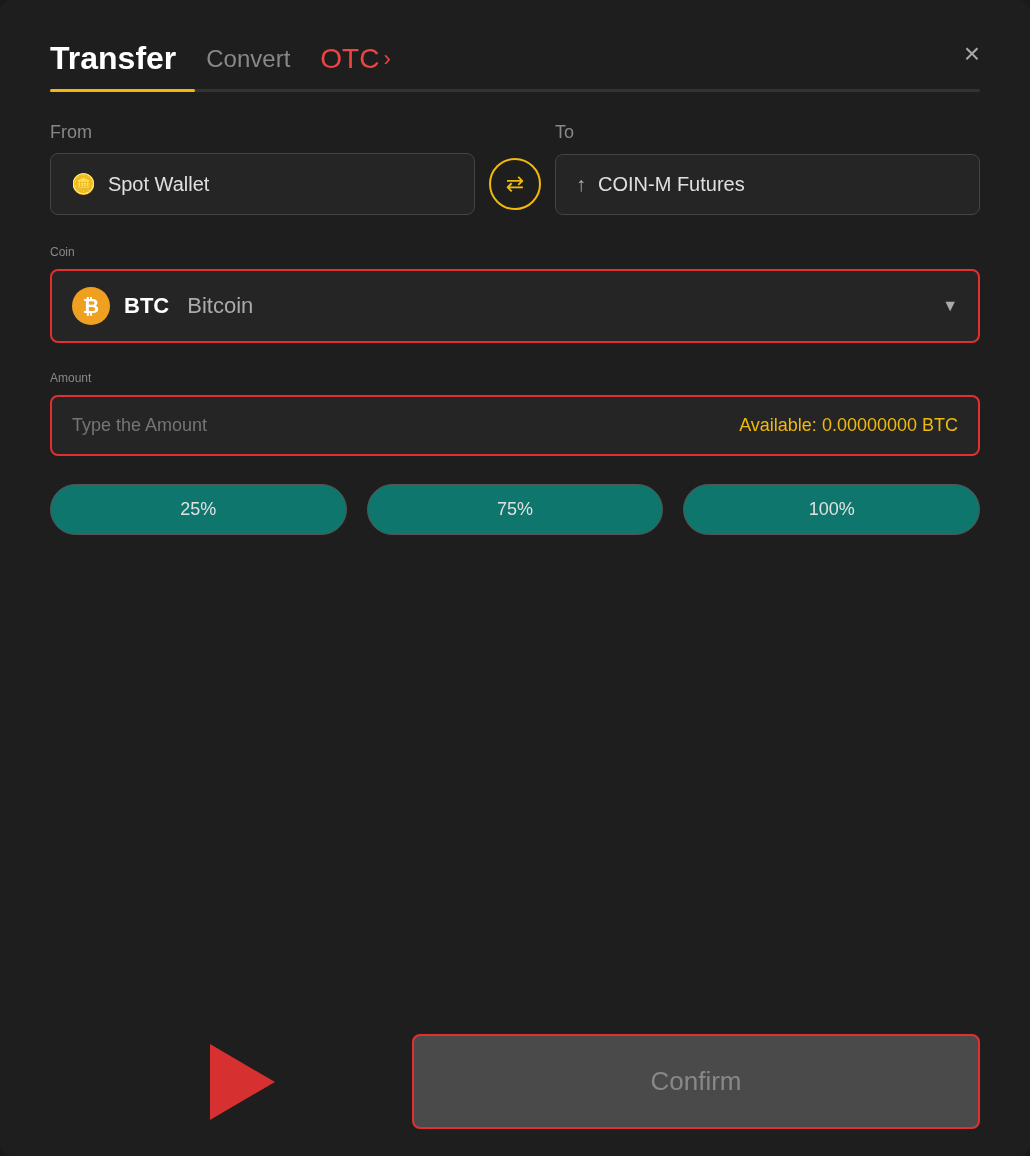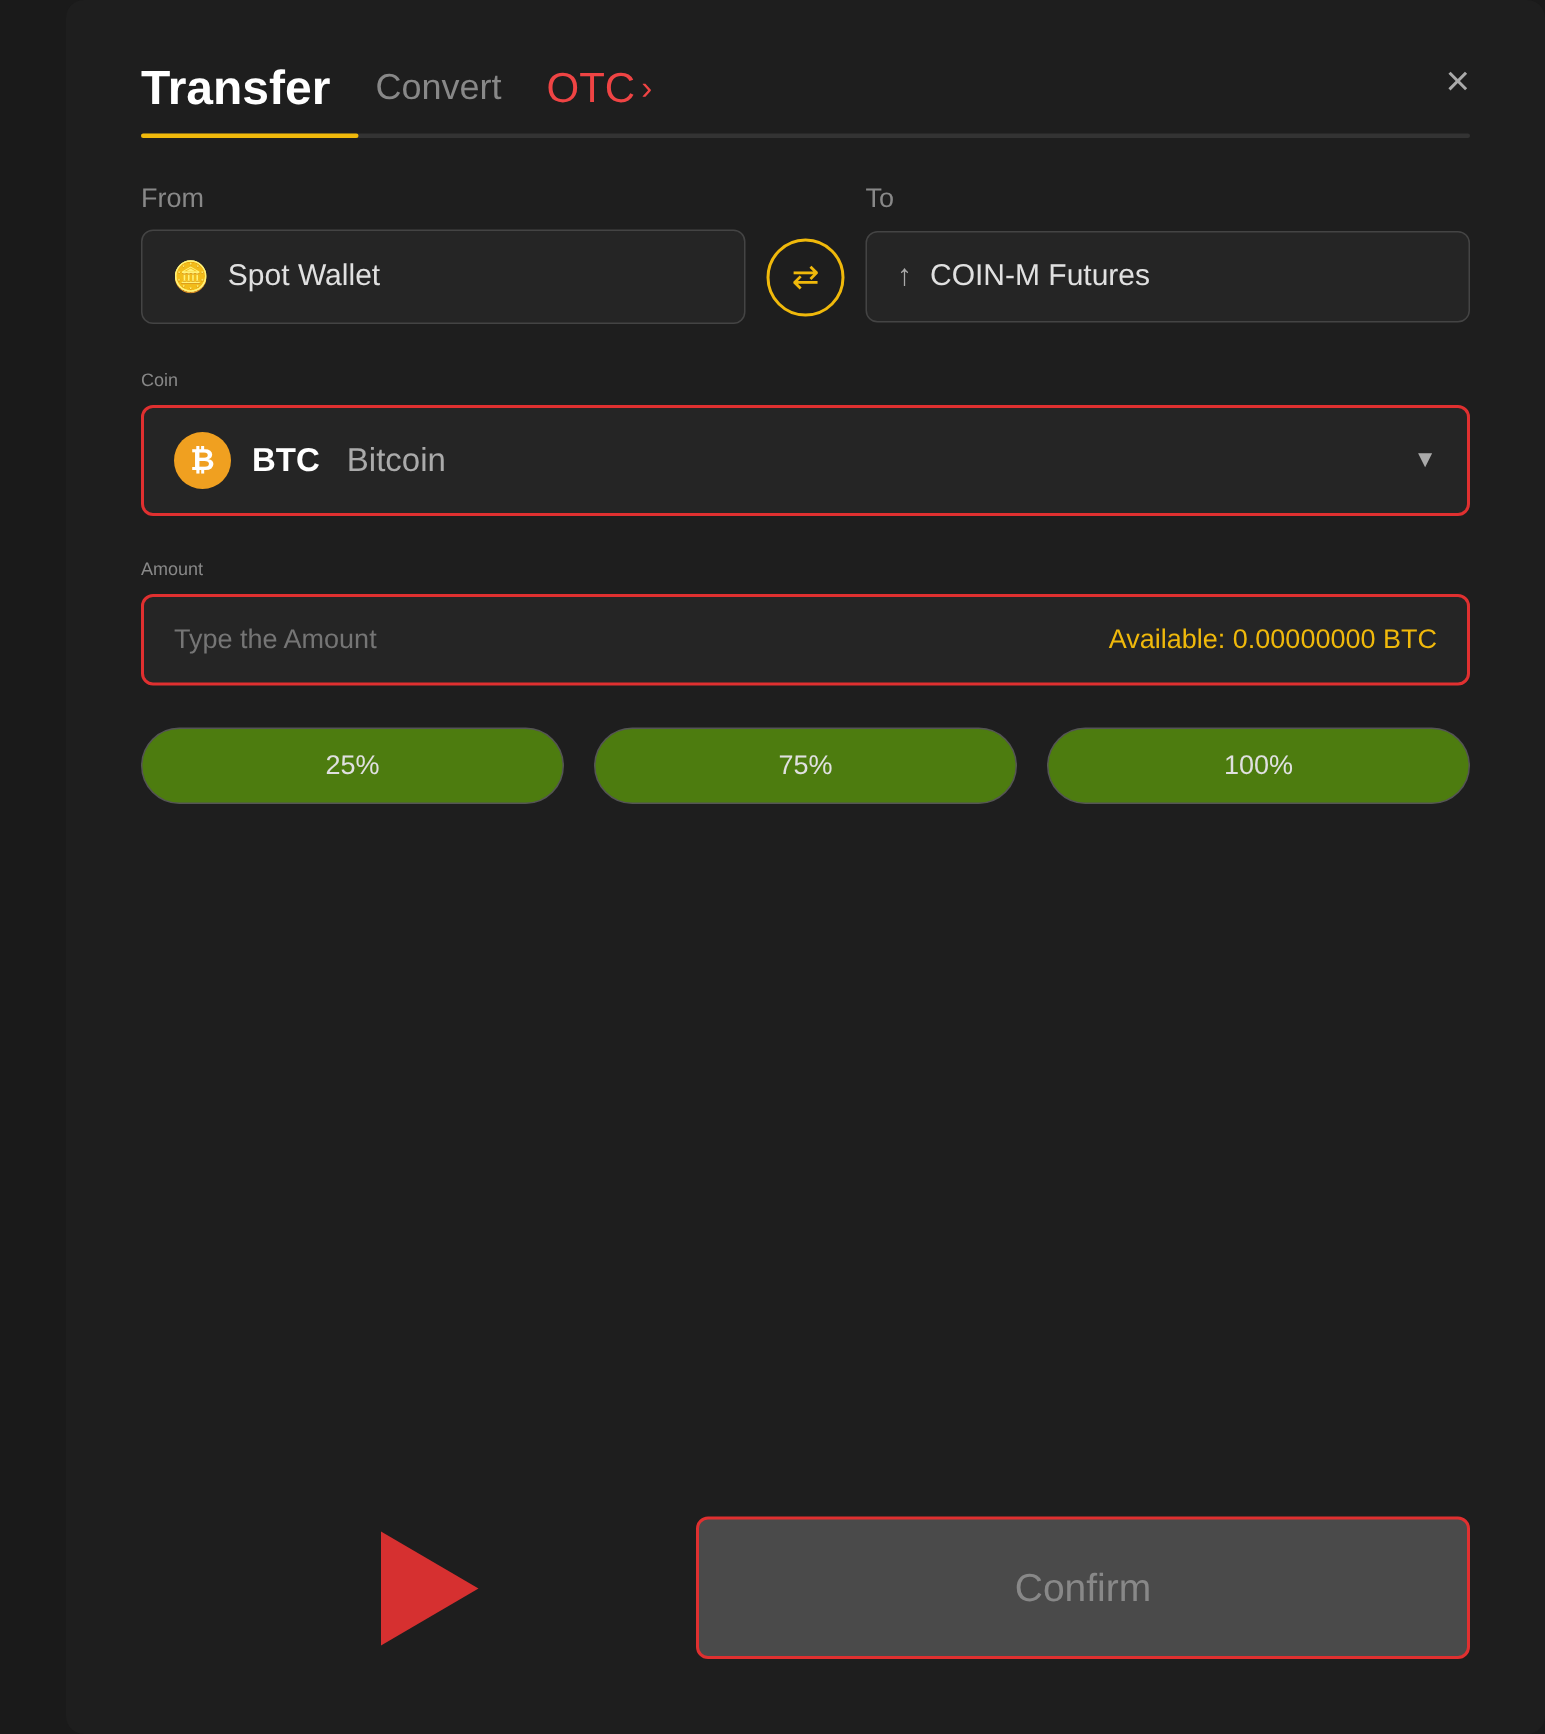--- a/index.html
+++ b/index.html
@@ -11,25 +11,24 @@
       align-items: center;
       min-height: 100vh;
       font-family: -apple-system, BlinkMacSystemFont, 'Segoe UI', sans-serif;
     }
 
     .modal {
       background: #1e1e1e;
       width: 1030px;
       min-height: 1156px;
       border-radius: 12px;
-      padding: 40px 50px 50px 50px;
+      padding: 40px 50px 27px 50px;
       position: relative;
       display: flex;
       flex-direction: column;
-      margin-left: 44px;
     }
 
     
     .header {
       display: flex;
       align-items: center;
       gap: 30px;
       margin-bottom: 0;
       position: relative;
     }
@@ -265,21 +264,21 @@
       display: flex;
       gap: 20px;
       margin-bottom: 60px;
     }
 
     .pct-btn {
       flex: 1;
       padding: 14px 0;
       border-radius: 30px;
       border: 1px solid #555;
-      background: #4d7c0f;
+      background: #0f766e;
       color: #e0e0e0;
       font-size: 18px;
       cursor: pointer;
       text-align: center;
     }
 
     
     .bottom-area {
       margin-top: auto;
       display: flex;
@@ -301,21 +300,21 @@
       width: 0;
       height: 0;
       
       border-top: 38px solid transparent;
       border-bottom: 38px solid transparent;
       border-left: 65px solid #d63030;
       display: inline-block;
     }
 
     .confirm-btn {
-      width: 516px;
+      width: 568px;
       padding: 30px 0;
       border-radius: 8px;
       border: 2.5px solid #e03030;
       background: #4a4a4a;
       color: #888;
       font-size: 26px;
       cursor: pointer;
       text-align: center;
     }
 

